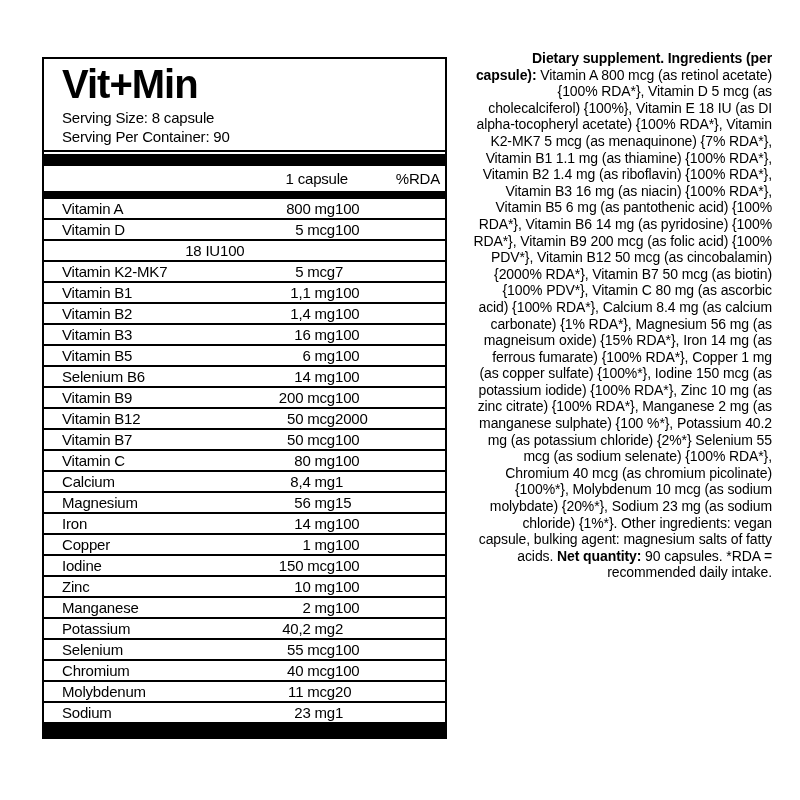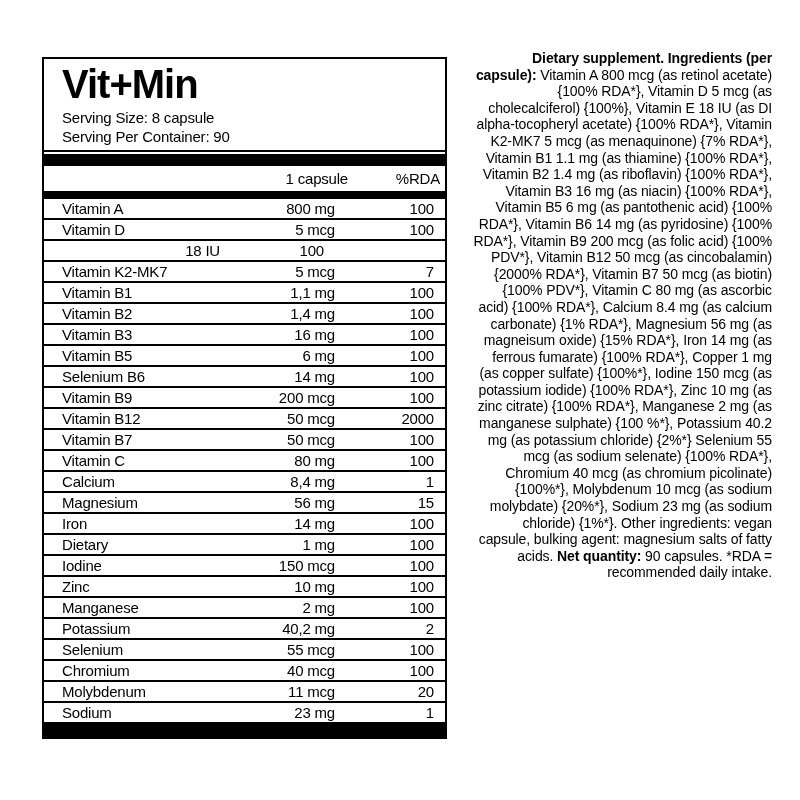--- a/index.html
+++ b/index.html
@@ -62,21 +62,21 @@
     grid-template-columns: 1fr 115px 110px;
     height: 19px;
     line-height: 19px;
     border-bottom: 2px solid #000;
     font-size: 15px;
     letter-spacing: -0.2px;
     overflow: hidden;
   }
   .c-name   { padding-left: 18px; white-space: nowrap; }
   .c-amount { text-align: right; white-space: nowrap; }
-  .c-rda    { text-align: right; padding-right: 11px; white-space: nowrap; }
+  .c-rda    { text-align: left; padding-right: 11px; white-space: nowrap; }
 
   
   .ingredients {
     position: absolute;
     left: 472px;
     top: 50px;
     width: 300px;
     font-size: 14px;
     line-height: 16.6px;
     letter-spacing: -0.1px;
@@ -198,21 +198,21 @@
     <span class="c-rda">15</span>
   </div>
 
   <div class="row">
     <span class="c-name">Iron</span>
     <span class="c-amount">14 mg</span>
     <span class="c-rda">100</span>
   </div>
 
   <div class="row">
-    <span class="c-name">Dietary</span>
+    <span class="c-name">Copper</span>
     <span class="c-amount">1 mg</span>
     <span class="c-rda">100</span>
   </div>
 
   <div class="row">
     <span class="c-name">Iodine</span>
     <span class="c-amount">150 mcg</span>
     <span class="c-rda">100</span>
   </div>
 

